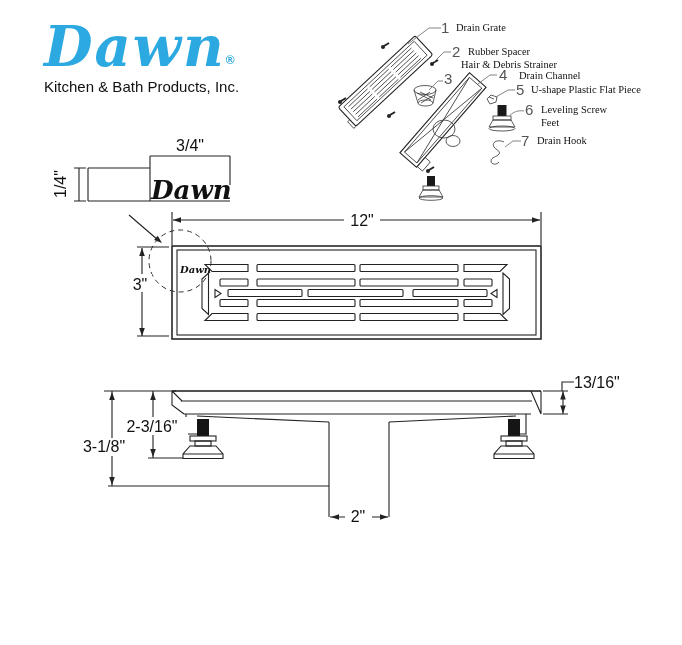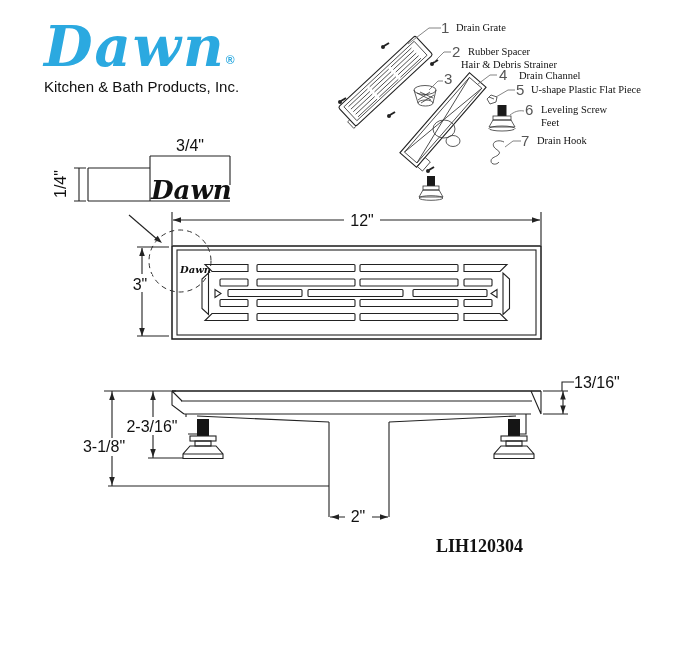--- a/index.html
+++ b/index.html
@@ -29,21 +29,20 @@
 </head>
 <body>
 
 <div class="canvas">
 
   <div class="logo-block">
     <div class="logo-script" style="color:#2ba9e0;"><span>Dawn</span><span class="logo-reg">®</span></div>
     <div class="logo-tagline">Kitchen &amp; Bath Products, Inc.</div>
   </div>
 
-  <div class="model-number">LIH120304</div>
 
   <svg style="left:325px;top:8px;" width="357" height="200" viewBox="325 8 357 200">
 
     <g transform="rotate(-43 385.5 81)">
       <rect class="ln" x="333" y="68" width="105" height="26" rx="2"></rect>
       <rect class="ln-fine" x="337.5" y="71.5" width="96" height="19"></rect>
       <polyline class="ln-fine" points="333,85 330,85 330,94 333,94"></polyline>
       <g class="ln-fine">
         <path d="M341,74.5 H367 M370,74.5 H396 M399,74.5 H427"></path>
         <path d="M341,78 H367 M370,78 H396 M399,78 H427"></path>

